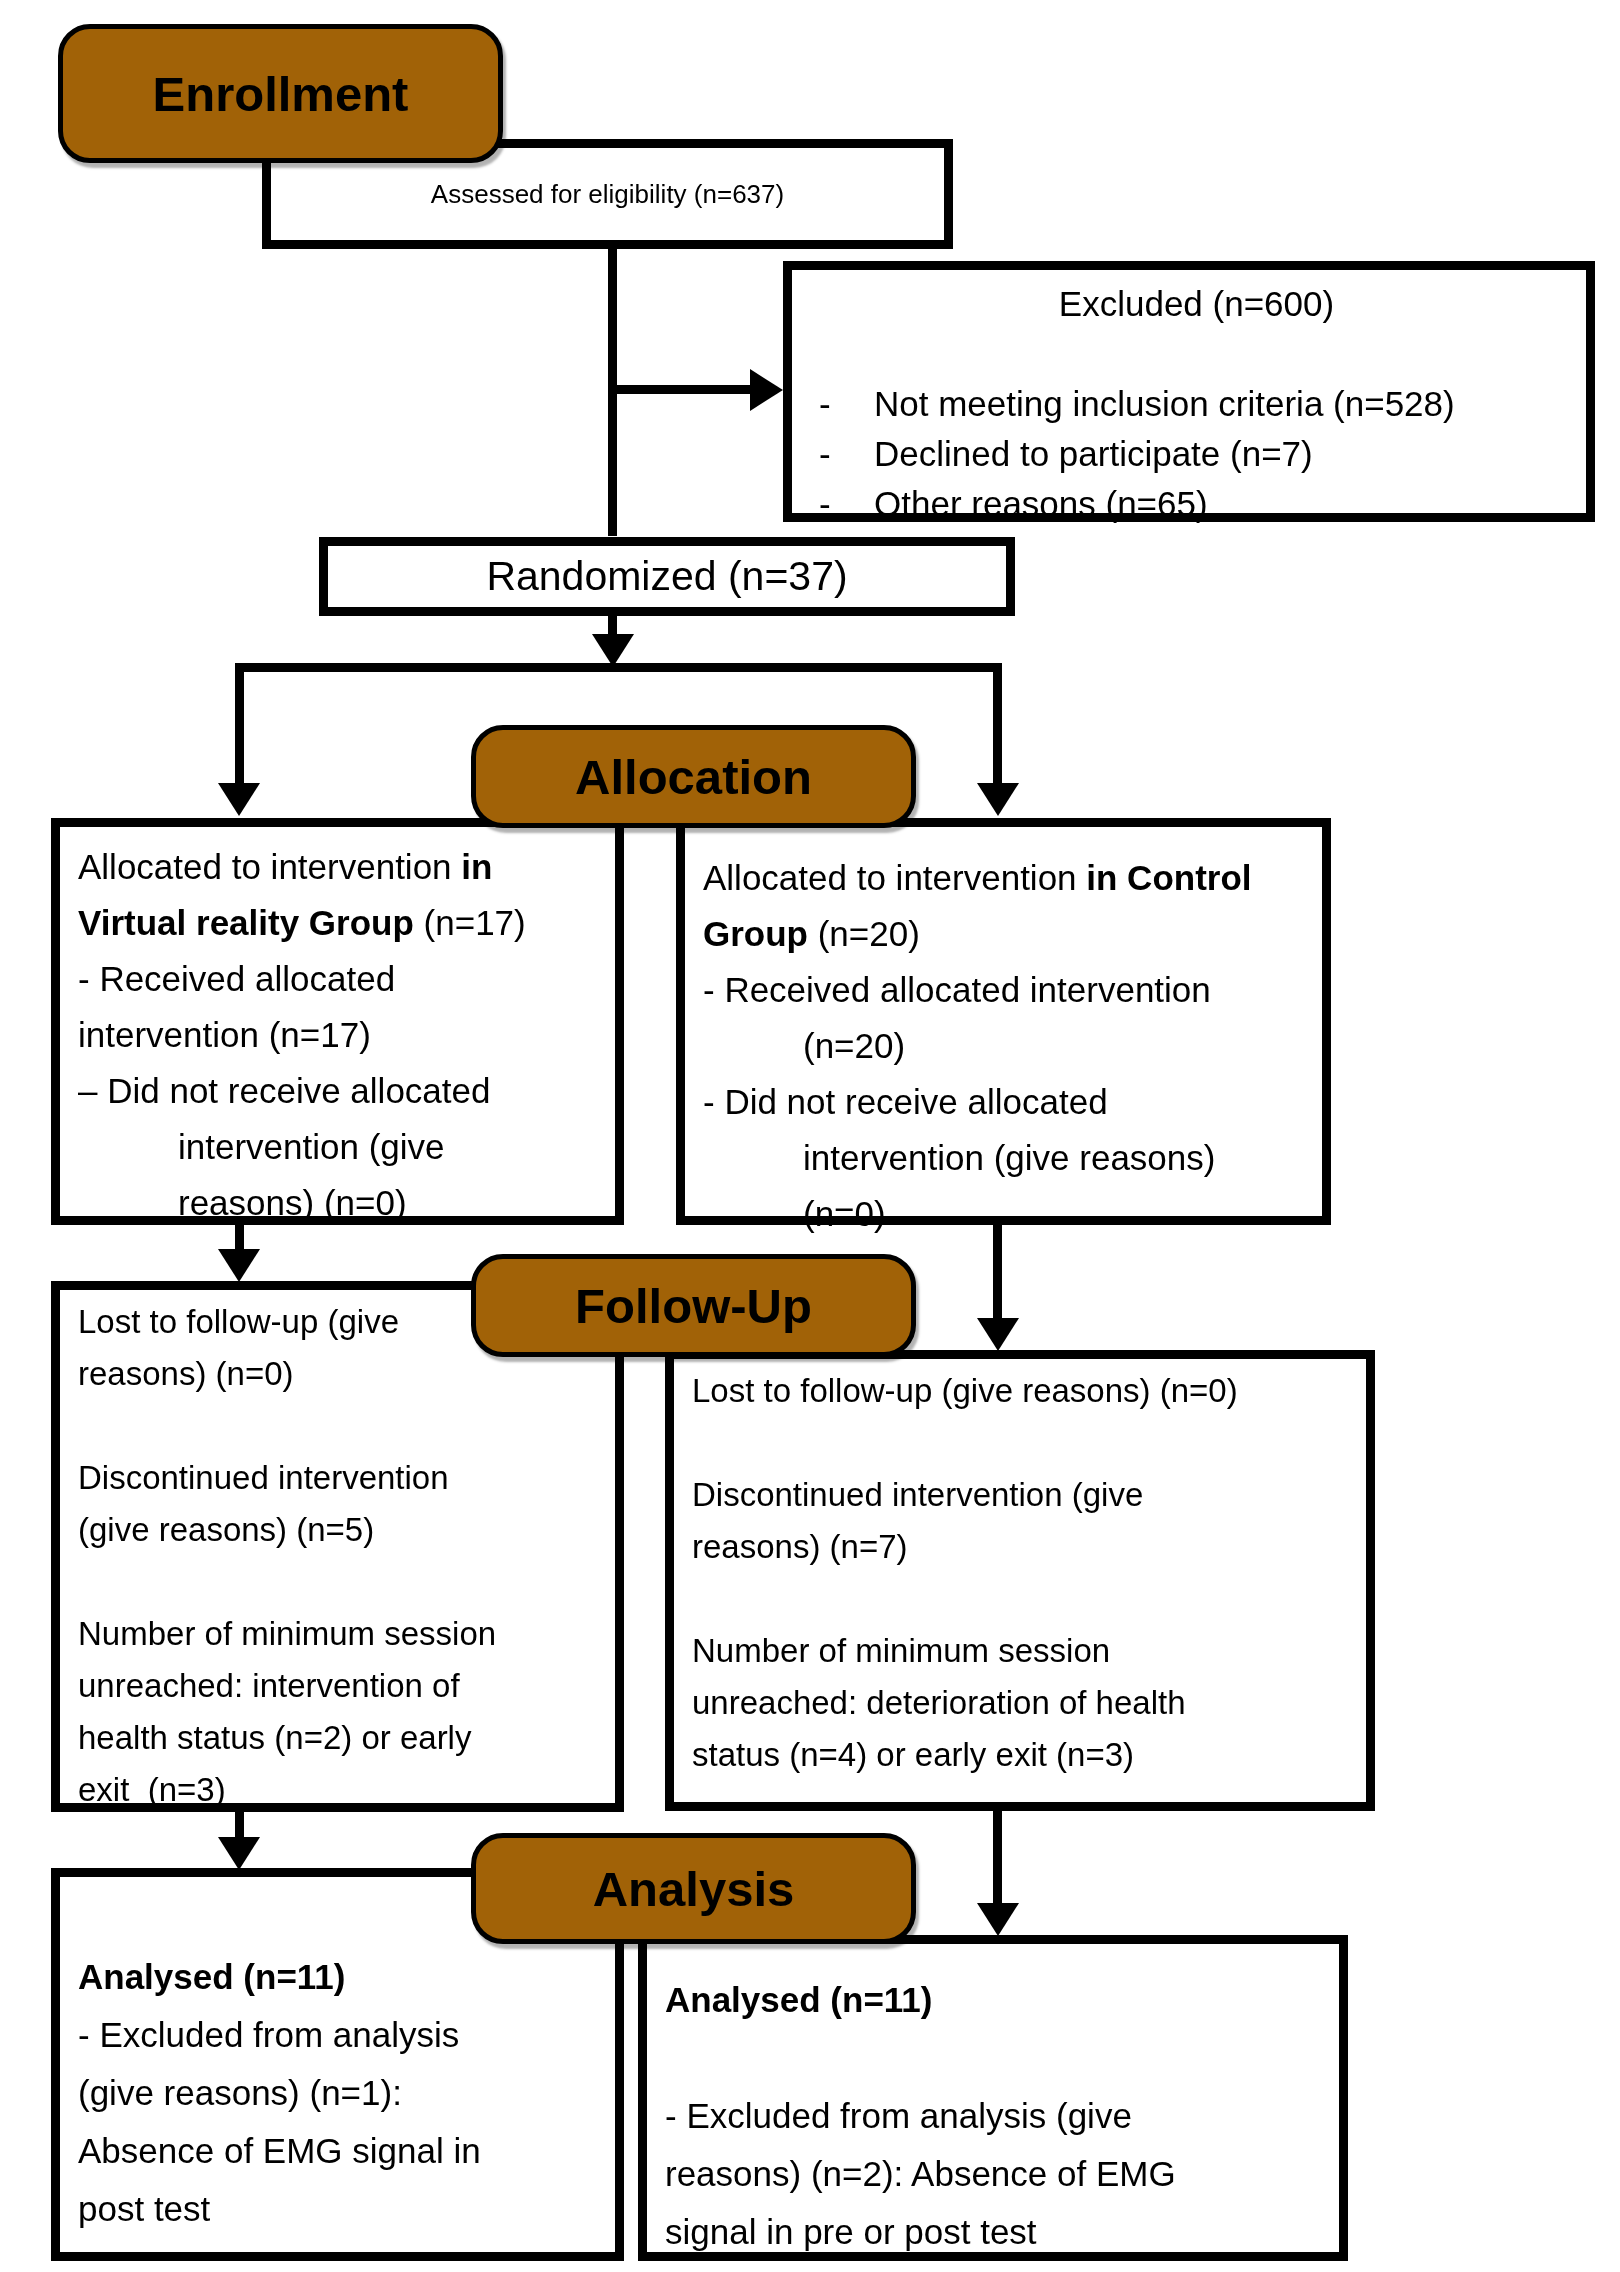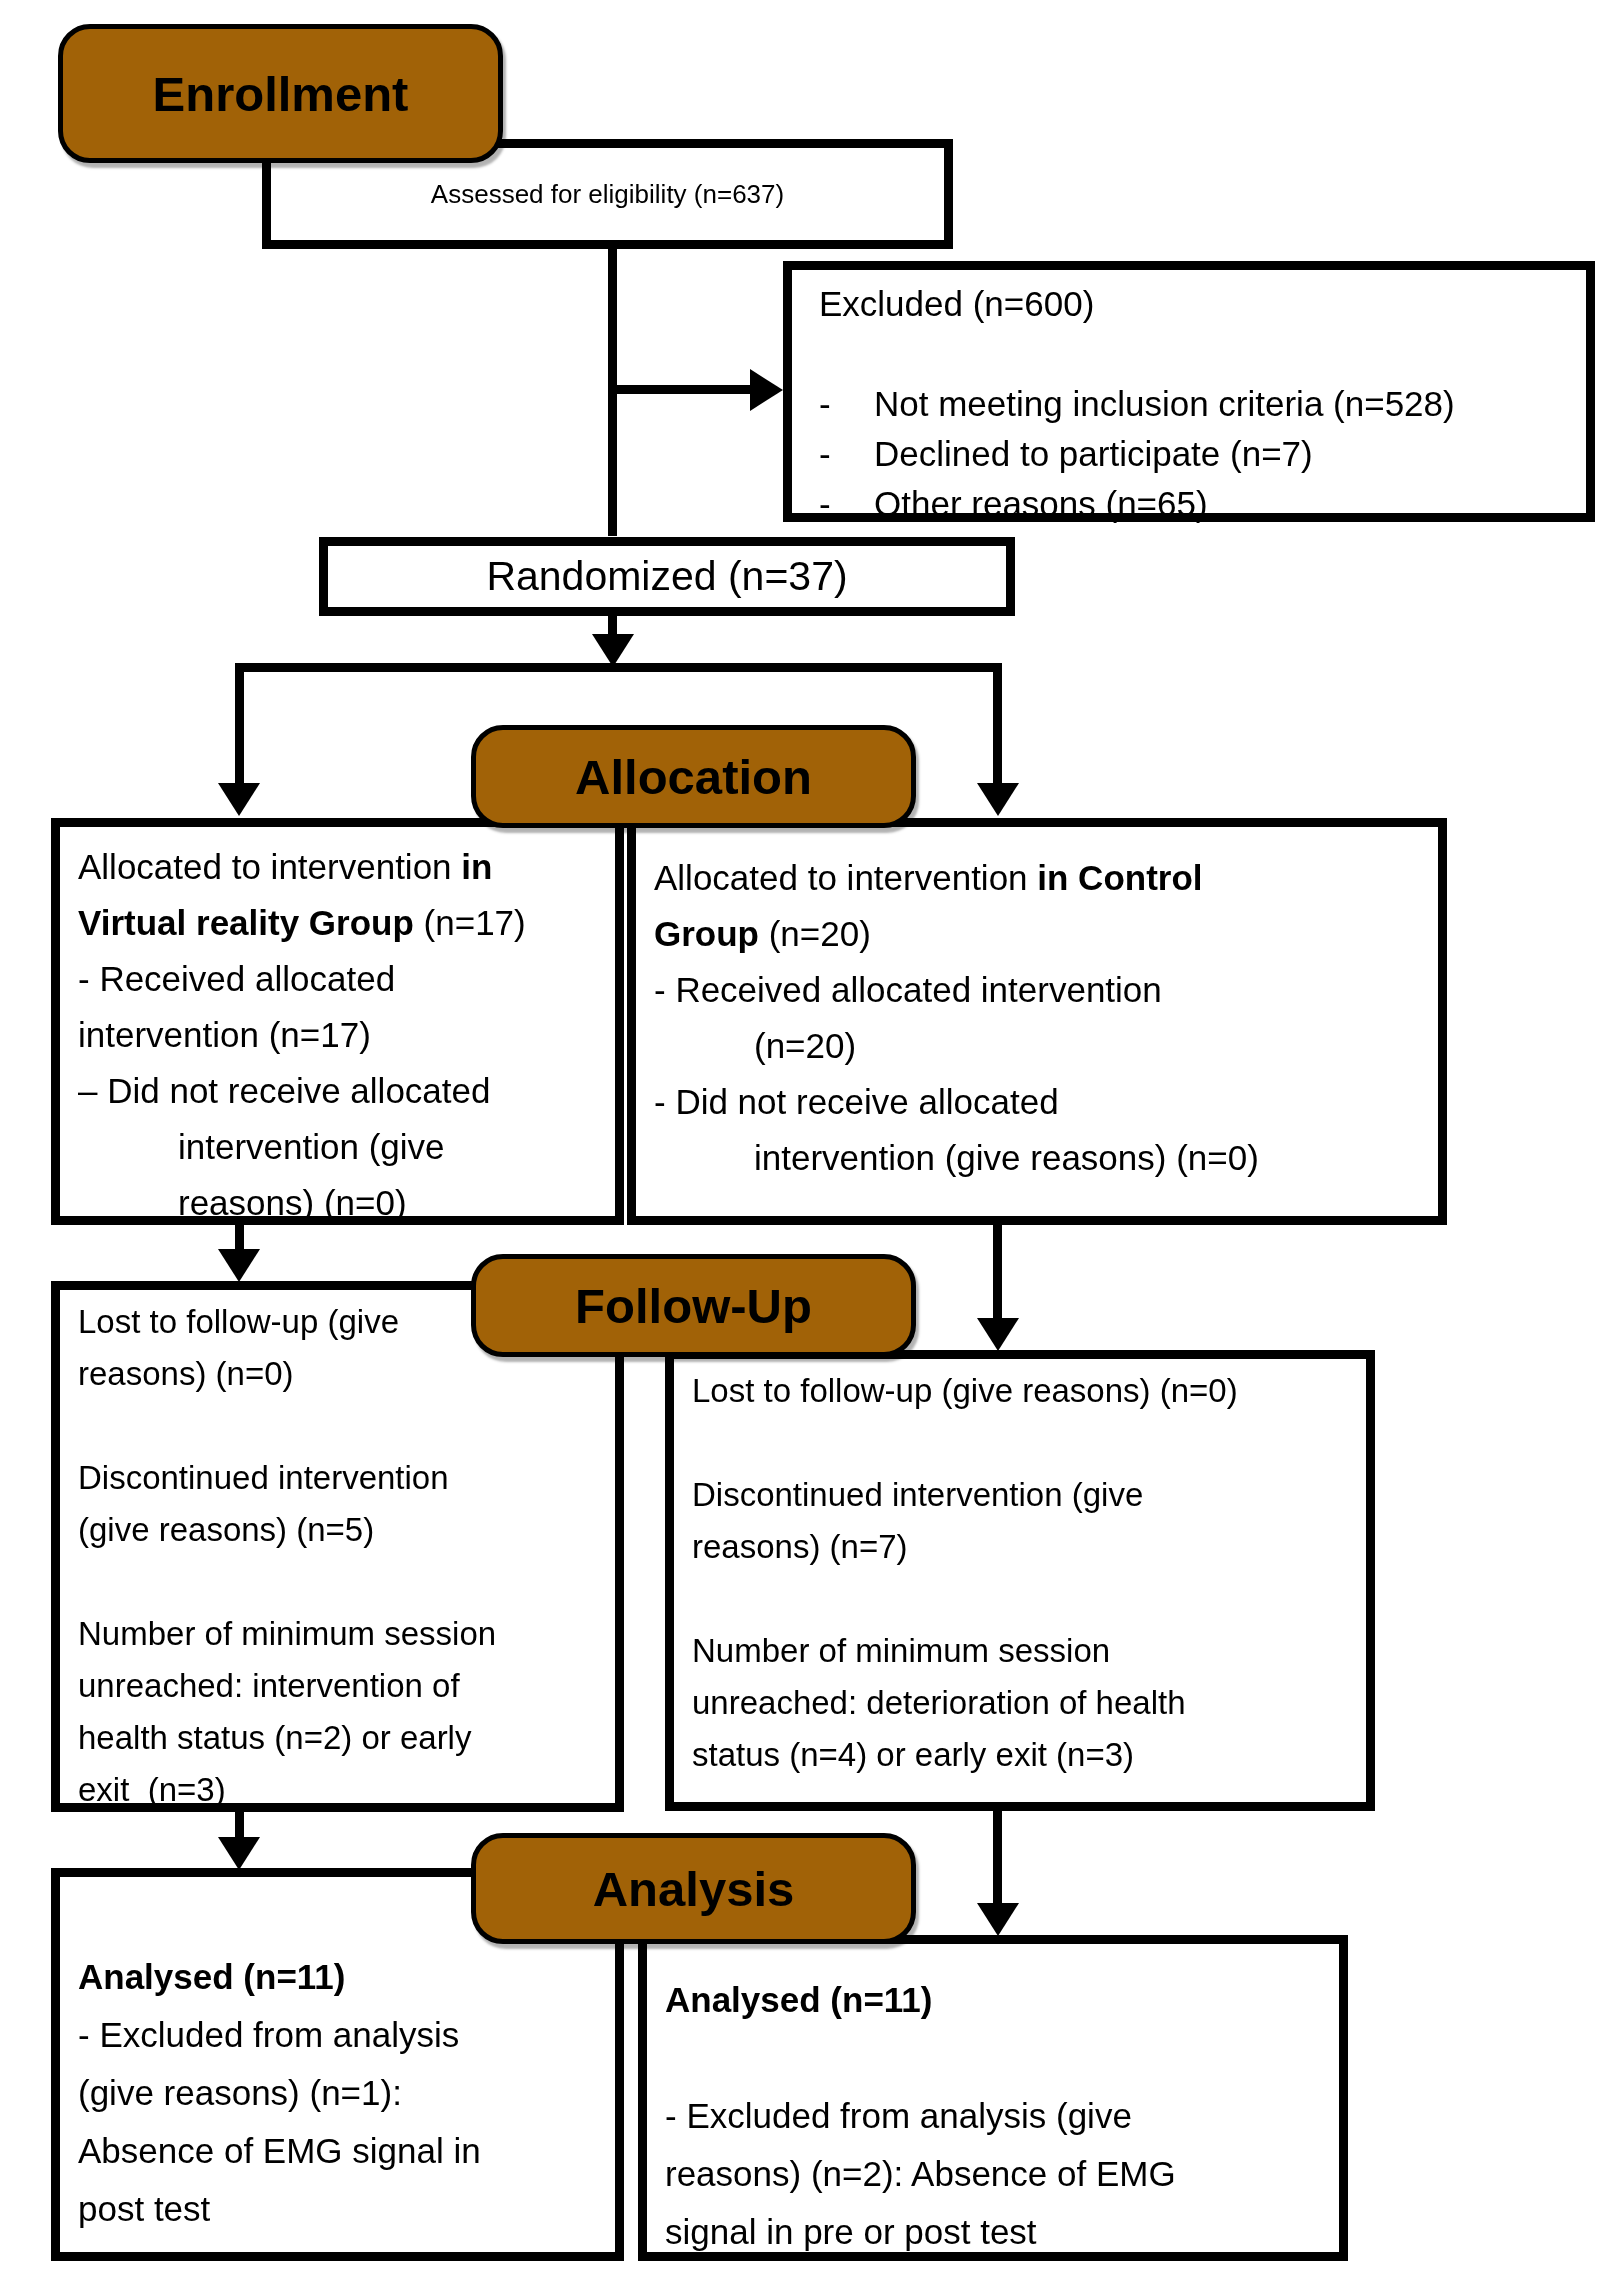--- a/index.html
+++ b/index.html
@@ -21,21 +21,21 @@
     box-sizing:border-box;
   }
   .centered{display:flex;align-items:center;justify-content:center;text-align:center;}
   .assessed-text{font-size:26px;}
   .randomized-text{font-size:41px;}
   
   .txt{padding:12px 17px 0 18px;}
   .tl{white-space:pre-wrap;}
   .tl .b{font-weight:bold;}
   .tl.ind{padding-left:100px;}
-  .tl.lg{font-size:38px;}
+  .tl.lg{font-size:38px;text-align:center;}
   .box-excluded .txt{padding:8.5px 12px 0 27px;}
   .box-excluded .tl{font-size:35px;line-height:50px;}
   .box-alloc .tl{font-size:35px;line-height:56px;}
   .box-fu .tl{font-size:33px;line-height:52px;}
   .box-fu .txt{padding-top:6px;}
   .box-an .tl{font-size:35px;line-height:58px;}
   .an-left-pad{padding-top:71px;}
   .an-right-pad{padding-top:27px;}
   .fu-right-pad{padding-top:24px;}
   .alloc-right-pad{padding-top:23px;}
@@ -99,21 +99,21 @@
         <div class="tl"><span>Allocated to intervention </span><span class="b">in</span></div>
         <div class="tl"><span class="b">Virtual reality Group</span><span> (n=17)</span></div>
         <div class="tl"><span>- Received allocated</span></div>
         <div class="tl"><span>intervention (n=17)</span></div>
         <div class="tl"><span>– Did not receive allocated</span></div>
         <div class="tl ind"><span>intervention (give</span></div>
         <div class="tl ind"><span>reasons) (n=0)</span></div>
       </div>
   </div>
 
-  <div class="rbox box-alloc" style="left:627px;top:818px;width:820px;height:407px;">
+  <div class="rbox box-alloc" style="left:676px;top:818px;width:655px;height:407px;">
     <div class="txt alloc-right-pad">
         <div class="tl"><span>Allocated to intervention </span><span class="b">in Control</span></div>
         <div class="tl"><span class="b">Group</span><span> (n=20)</span></div>
         <div class="tl"><span>- Received allocated intervention</span></div>
         <div class="tl ind"><span>(n=20)</span></div>
         <div class="tl"><span>- Did not receive allocated</span></div>
         <div class="tl ind"><span>intervention (give reasons) (n=0)</span></div>
       </div>
   </div>
 

